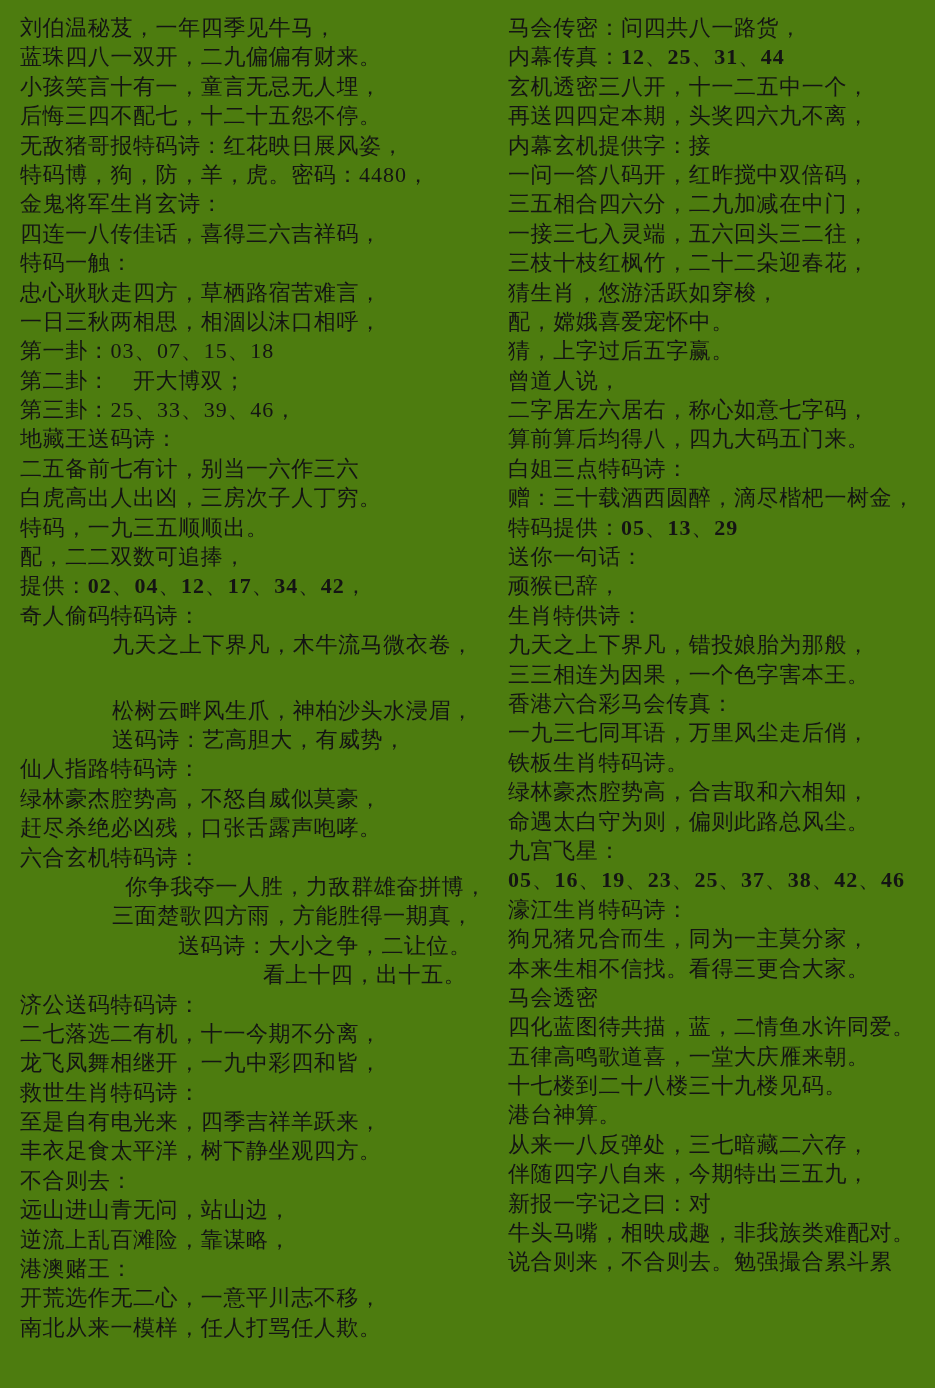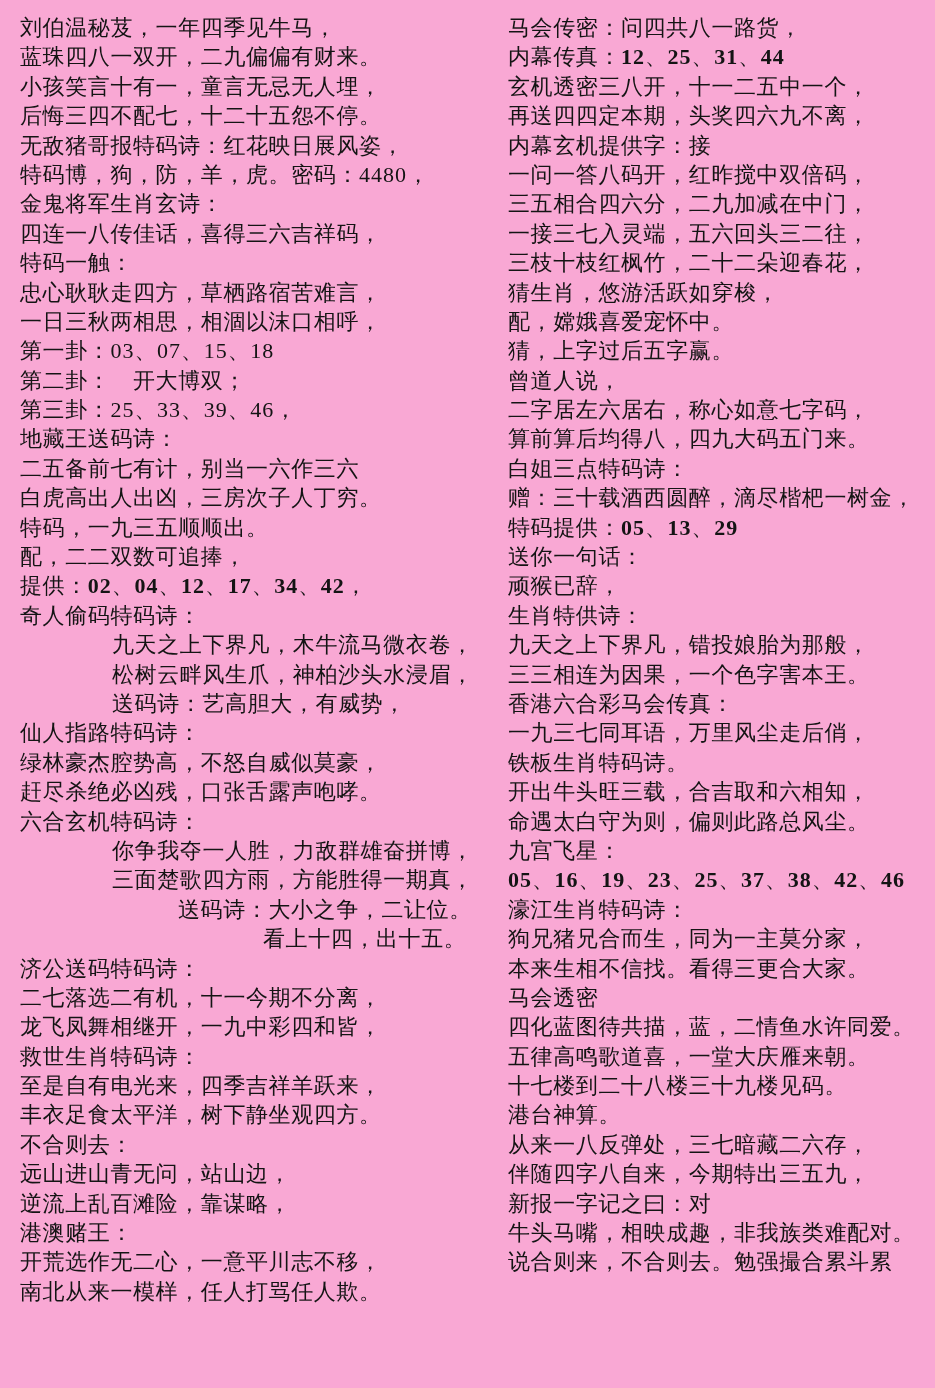--- a/index.html
+++ b/index.html
@@ -24,21 +24,21 @@
     letter-spacing: 0.6px;
     font-weight: 400;
   }
   
   .num { font-family: "Liberation Serif", "DejaVu Serif", serif; letter-spacing: 1px; }
   .line.bold .num { font-weight: 700; }
 </style>
 </head>
 <body>
 
-<div class="page" style="background-color: #f9a8d4; color: rgb(20, 20, 20);">
+<div class="page" style="background-color: #4d7c0f; color: rgb(20, 20, 20);">
   <div class="col col-left">
       <div class="line">刘伯温秘芨，一年四季见牛马，</div>
       <div class="line">蓝珠四八一双开，二九偏偏有财来。</div>
       <div class="line">小孩笑言十有一，童言无忌无人埋，</div>
       <div class="line">后悔三四不配七，十二十五怨不停。</div>
       <div class="line">无敌猪哥报特码诗：红花映日展风姿，</div>
       <div class="line">特码博，狗，防，羊，虎。密码：<span class="num">4480</span>，</div>
       <div class="line">金鬼将军生肖玄诗：</div>
       <div class="line">四连一八传佳话，喜得三六吉祥码，</div>
       <div class="line">特码一触：</div>
@@ -48,27 +48,27 @@
       <div class="line">第二卦：　开大博双；</div>
       <div class="line">第三卦：<span class="num">25</span>、<span class="num">33</span>、<span class="num">39</span>、<span class="num">46</span>，</div>
       <div class="line">地藏王送码诗：</div>
       <div class="line">二五备前七有计，别当一六作三六</div>
       <div class="line">白虎高出人出凶，三房次子人丁穷。</div>
       <div class="line">特码，一九三五顺顺出。</div>
       <div class="line">配，二二双数可追捧，</div>
       <div class="line bold">提供：<span class="num">02</span>、<span class="num">04</span>、<span class="num">12</span>、<span class="num">17</span>、<span class="num">34</span>、<span class="num">42</span>，</div>
       <div class="line">奇人偷码特码诗：</div>
       <div class="line" style="padding-left: 92px;">九天之上下界凡，木牛流马微衣卷，</div>
-      <div class="line" style="padding-left: 92px;">松树云畔风生爪，神柏沙头水浸眉，</div>
+      <div class="line" style="padding-left: 92px; margin-top: 36px;">松树云畔风生爪，神柏沙头水浸眉，</div>
       <div class="line" style="padding-left: 92px;">送码诗：艺高胆大，有威势，</div>
       <div class="line">仙人指路特码诗：</div>
       <div class="line">绿林豪杰腔势高，不怒自威似莫豪，</div>
       <div class="line">赶尽杀绝必凶残，口张舌露声咆哮。</div>
       <div class="line">六合玄机特码诗：</div>
-      <div class="line" style="padding-left: 92px;">你争我夺一人胜，力敌群雄奋拼博，</div>
+      <div class="line" style="padding-left: 92px; text-align: center;">你争我夺一人胜，力敌群雄奋拼博，</div>
       <div class="line" style="padding-left: 92px;">三面楚歌四方雨，方能胜得一期真，</div>
       <div class="line" style="padding-left: 158px;">送码诗：大小之争，二让位。</div>
       <div class="line" style="padding-left: 243px;">看上十四，出十五。</div>
       <div class="line">济公送码特码诗：</div>
       <div class="line">二七落选二有机，十一今期不分离，</div>
       <div class="line">龙飞凤舞相继开，一九中彩四和皆，</div>
       <div class="line">救世生肖特码诗：</div>
       <div class="line">至是自有电光来，四季吉祥羊跃来，</div>
       <div class="line">丰衣足食太平洋，树下静坐观四方。</div>
       <div class="line">不合则去：</div>
@@ -98,21 +98,21 @@
       <div class="line">赠：三十载酒西圆醉，滴尽楷杷一树金，</div>
       <div class="line bold">特码提供：<span class="num">05</span>、<span class="num">13</span>、<span class="num">29</span></div>
       <div class="line">送你一句话：</div>
       <div class="line">顽猴已辞，</div>
       <div class="line">生肖特供诗：</div>
       <div class="line">九天之上下界凡，错投娘胎为那般，</div>
       <div class="line">三三相连为因果，一个色字害本王。</div>
       <div class="line">香港六合彩马会传真：</div>
       <div class="line">一九三七同耳语，万里风尘走后俏，</div>
       <div class="line">铁板生肖特码诗。</div>
-      <div class="line">开出牛头旺三载，合吉取和六相知，</div>
+      <div class="line">绿林豪杰腔势高，合吉取和六相知，</div>
       <div class="line">命遇太白守为则，偏则此路总风尘。</div>
       <div class="line">九宫飞星：</div>
       <div class="line bold"><span class="num">05</span>、<span class="num">16</span>、<span class="num">19</span>、<span class="num">23</span>、<span class="num">25</span>、<span class="num">37</span>、<span class="num">38</span>、<span class="num">42</span>、<span class="num">46</span></div>
       <div class="line">濠江生肖特码诗：</div>
       <div class="line">狗兄猪兄合而生，同为一主莫分家，</div>
       <div class="line">本来生相不信找。看得三更合大家。</div>
       <div class="line">马会透密</div>
       <div class="line">四化蓝图待共描，蓝，二情鱼水许同爱。</div>
       <div class="line">五律高鸣歌道喜，一堂大庆雁来朝。</div>
       <div class="line">十七楼到二十八楼三十九楼见码。</div>

